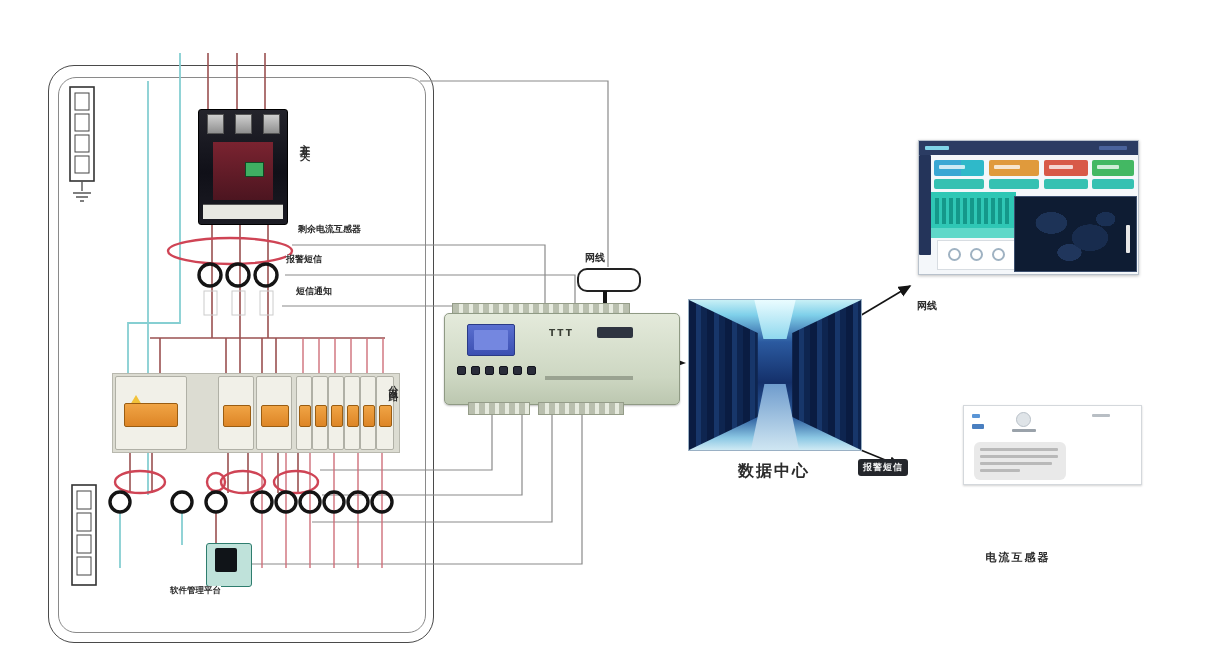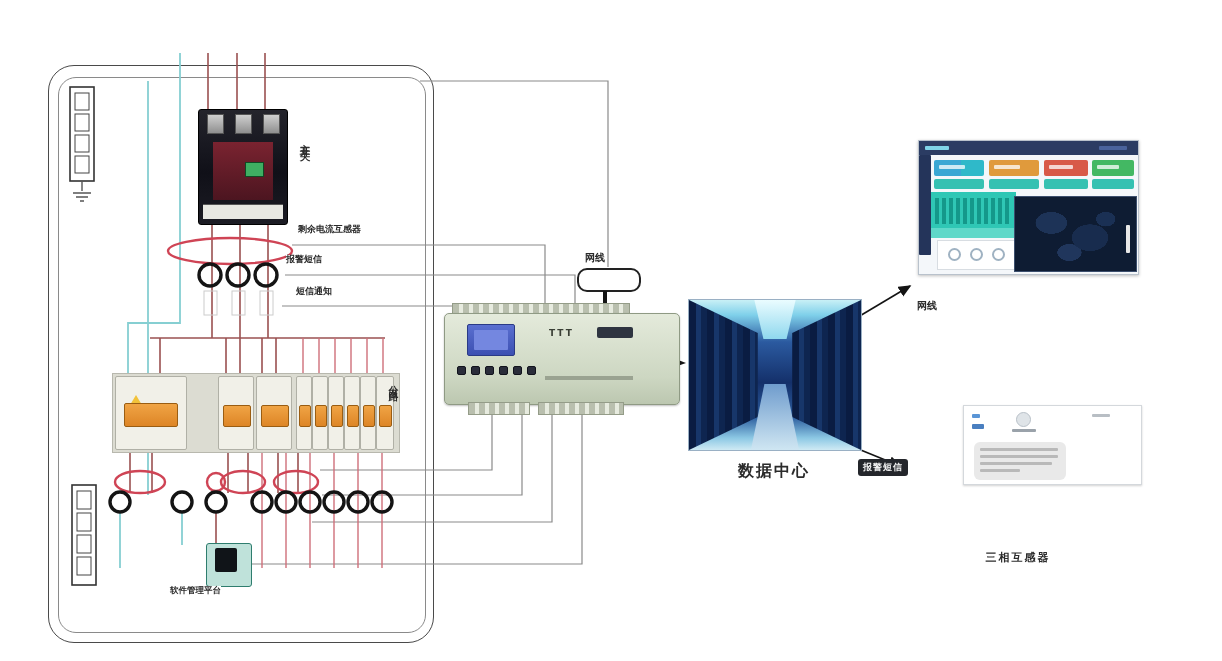--- a/index.html
+++ b/index.html
@@ -302,15 +302,15 @@
     <div class="chip" style="left:52px;top:6px;width:13px;height:13px;border-radius:50%;background:#dfe4e8;border:1px solid #b8c0c8;"></div>
     <div class="chip" style="left:48px;top:23px;width:24px;height:3px;background:#9aa2aa;"></div>
     <div class="chip" style="left:128px;top:8px;width:18px;height:3px;background:#b8bec4;"></div>
     <div class="bubble" style="left:10px;top:36px;width:92px;height:38px;">
       <div class="tline" style="left:6px;top:6px;width:78px;height:3px;"></div>
       <div class="tline" style="left:6px;top:13px;width:78px;height:3px;"></div>
       <div class="tline" style="left:6px;top:20px;width:72px;height:3px;"></div>
       <div class="tline" style="left:6px;top:27px;width:40px;height:3px;"></div>
     </div>
   </div>
-  <div class="cap" style="left:958px;top:527px;width:120px;font-size:11px;">三相互感器</div>
+  <div class="cap" style="left:958px;top:527px;width:120px;font-size:11px;">电流互感器</div>
 
 </div>
 
 </body></html>

